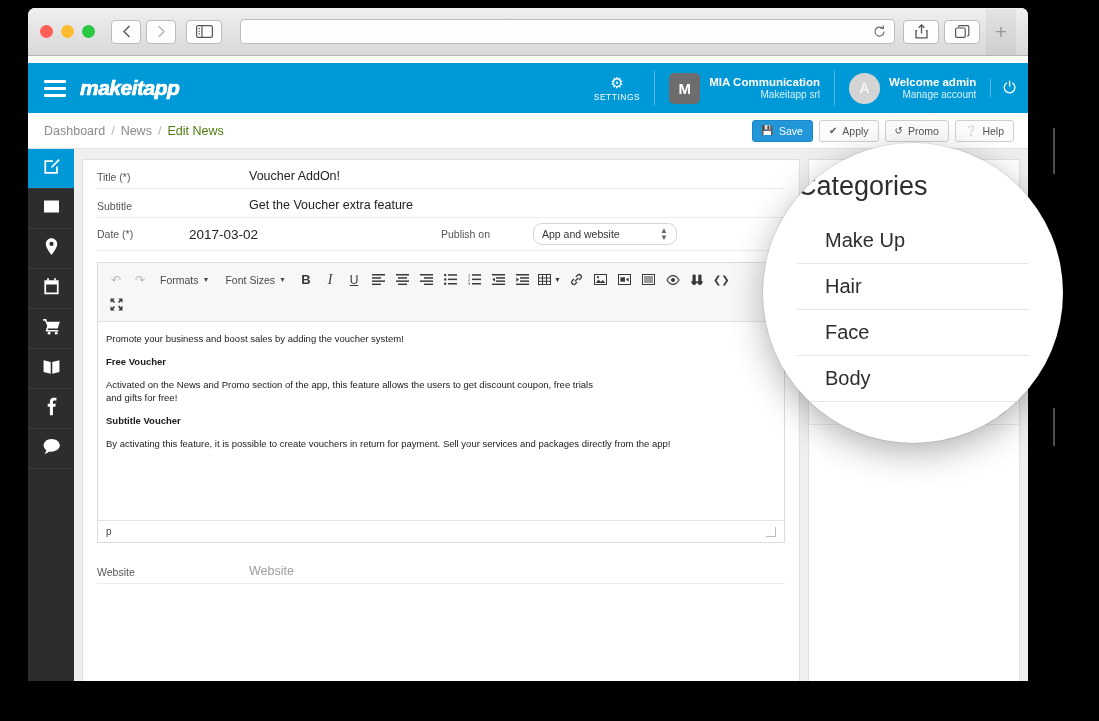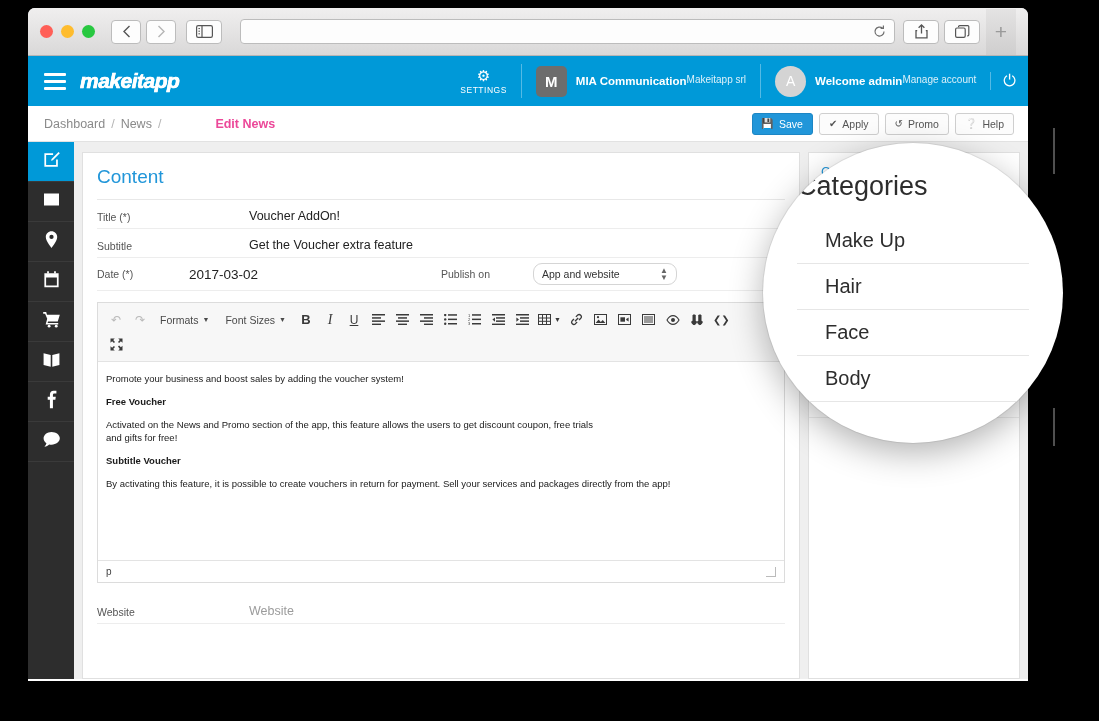--- a/index.html
+++ b/index.html
@@ -51,21 +51,21 @@
   .right-chrome { display: flex; gap: 5px; align-items: center; }
   .plusbtn {
     width: 30px; height: 46px; display: flex; align-items: center;
     justify-content: center; color: #9a9a9a; font-size: 21px;
     margin-left: 6px; background: linear-gradient(#e4e3e3,#cfcece);
   }
 
   
   .appheader {
     height: 50px; background: #0099d8; display: flex; align-items: center;
-    color: #fff; padding-left: 16px;
+    color: #fff; padding-left: 16px; margin-top: 7px;
   }
   .hamburger { width: 22px; margin-right: 14px; cursor: pointer; }
   .hamburger span { display: block; height: 3px; background: #fff; margin: 4px 0; border-radius: 1px; }
   .logo {
     font-size: 21px; font-weight: bold; font-style: italic; letter-spacing: -.5px;
     color: #fff; text-shadow: 0 0 0 #fff;
     -webkit-text-stroke: 0.6px #fff;
   }
   .hright { margin-left: auto; display: flex; align-items: center; height: 100%; }
   .hsec {
@@ -79,32 +79,32 @@
   .sq-avatar {
     width: 31px; height: 31px; border-radius: 5px; background: #6d6d6d;
     display: flex; align-items: center; justify-content: center;
     font-size: 15px; font-weight: bold; color: #fff; margin-right: 9px;
   }
   .rd-avatar {
     width: 31px; height: 31px; border-radius: 50%; background: #d4d4d4;
     display: flex; align-items: center; justify-content: center;
     font-size: 14px; color: #fff; margin-right: 9px;
   }
-  .two-line { display: flex; flex-direction: row; line-height: 1.25; text-align: right; }
+  .two-line { display: flex; flex-direction: column; line-height: 1.25; text-align: right; }
   .tl-main { font-size: 11.5px; font-weight: bold; }
   .tl-sub { font-size: 10px; color: rgba(255,255,255,.86); }
   .power { font-size: 16px; padding: 0 12px; border-left: 1px solid rgba(255,255,255,.33); }
 
   
   .crumbbar {
     height: 36px; background: #fff; border-bottom: 1px solid #e2e2e2;
     display: flex; align-items: center; padding: 0 14px 0 16px;
   }
   .crumb { font-size: 12.5px; color: #8a8a8a; }
-  .crumb.active { color: #ec4899; font-weight: bold; margin-left: 48px; }
+  .crumb.active { color: #4d7c0f; font-weight: normal; }
   .crumb-sep { font-size: 12.5px; color: #b5b5b5; margin: 0 6px; }
   .actions { margin-left: auto; display: flex; gap: 6px; }
   .abtn {
     height: 22px; padding: 0 9px; border-radius: 3px;
     border: 1px solid #cfcfcf; background: #fcfcfc;
     display: flex; align-items: center; gap: 5px;
     font-size: 10.5px; color: #555; cursor: pointer;
   }
   .abtn.primary { background: #2196d9; border-color: #1d86c4; color: #fff; }
   .abtn .gl { font-size: 10px; }
@@ -389,21 +389,20 @@
             <svg viewBox="0 0 24 24">
                 <path d="M12 2.5c5.8 0 10.5 3.6 10.5 8s-4.7 8-10.5 8c-1 0-2-.1-2.9-.3-1.5 1.3-3.6 2.4-6 2.8 1.3-1.3 2.2-2.8 2.5-4.3-2.2-1.5-3.6-3.7-3.6-6.2 0-4.4 4.7-8 10-8z"></path>
               </svg>
           </span>
         </div>
       </div>
 
       <div class="content">
 
         <div class="panel main-panel">
-          <div class="panel-title">Content</div>
 
           <div class="frow">
             <div class="flabel">Title (*)</div>
             <div class="fvalue">Voucher AddOn!</div>
           </div>
 
           <div class="frow">
             <div class="flabel">Subtitle</div>
             <div class="fvalue">Get the Voucher extra feature</div>
           </div>

